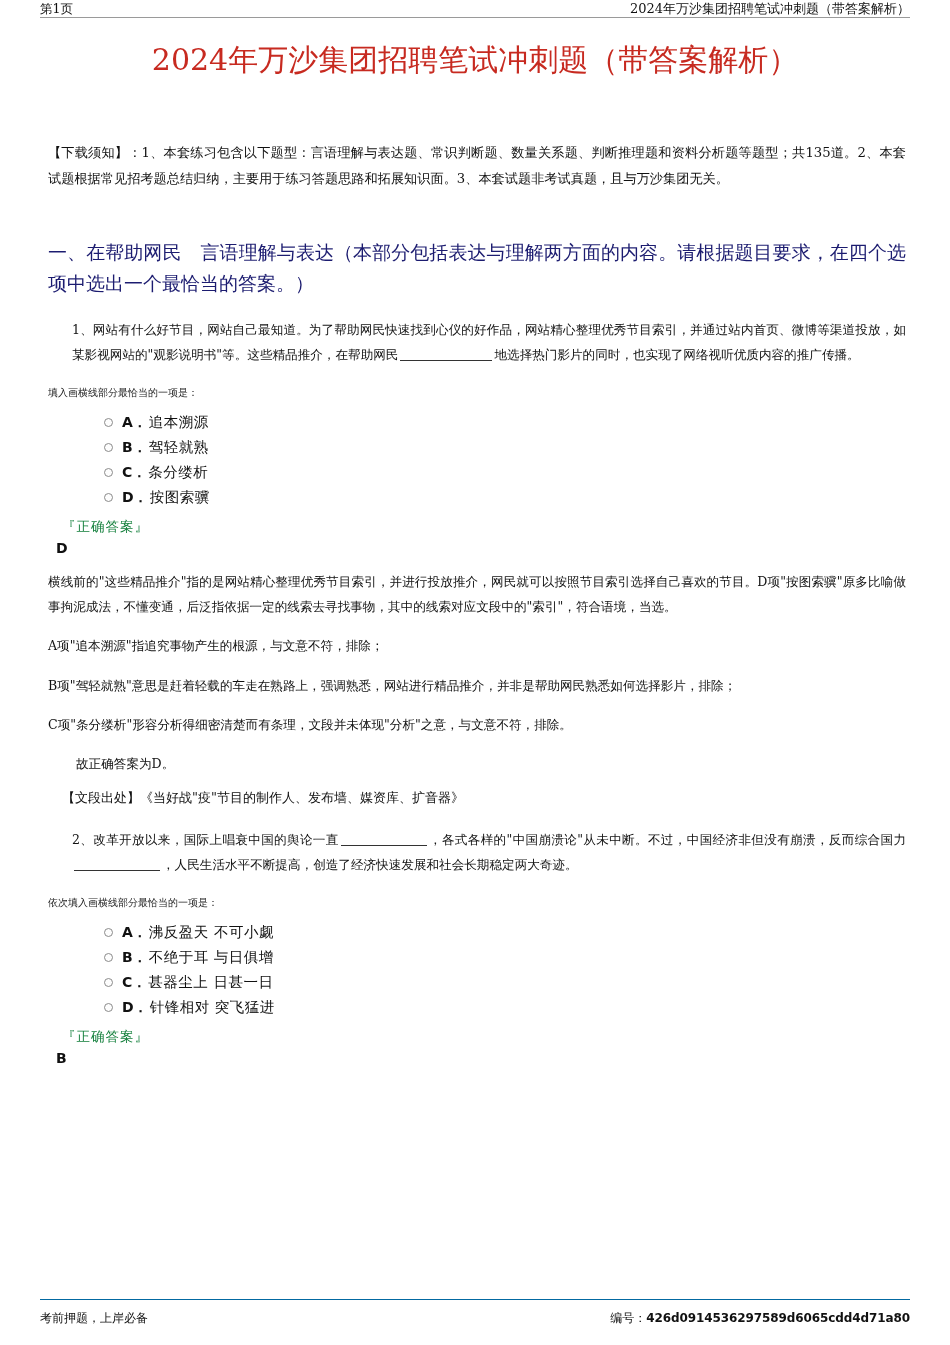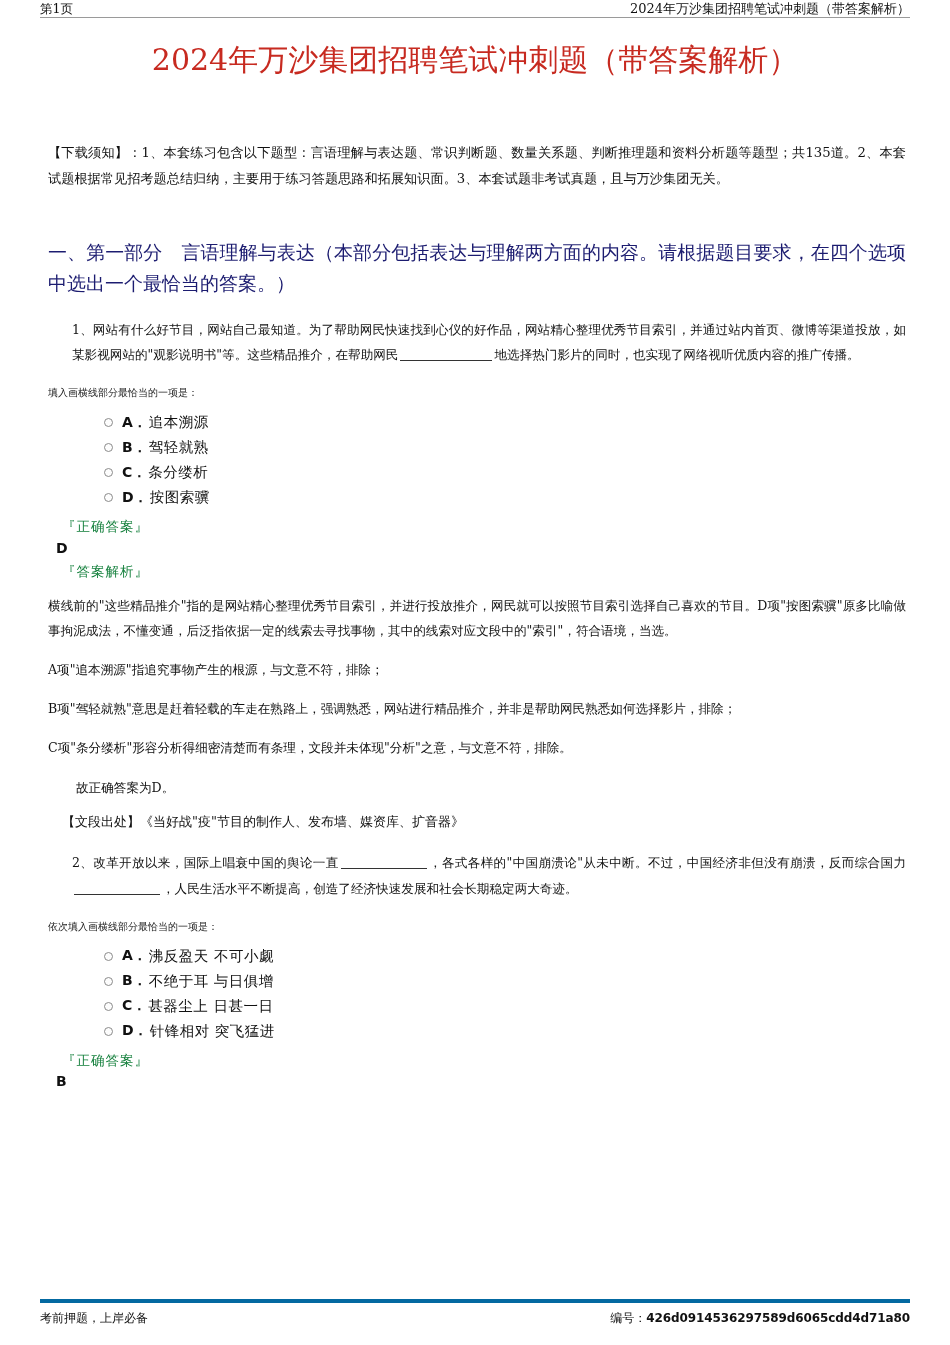--- a/index.html
+++ b/index.html
@@ -201,21 +201,21 @@
   
   .run-footer {
     position: absolute;
     bottom: 18px;
     left: 40px;
     right: 40px;
     height: 28px;
     display: flex;
     align-items: flex-end;
     justify-content: space-between;
-    border-top: 4px solid #0369a1;
+    border-top: 1px solid #0369a1;
     padding-top: 6px;
     box-sizing: border-box;
   }
   .footer-left {
     font-family: "DejaVu Serif", "Liberation Serif", serif;
     font-size: 12px;
     color: #111;
     white-space: nowrap;
   }
   .footer-right {
@@ -239,21 +239,21 @@
     <span class="hdr-left">第1页</span>
     <span class="hdr-right">2024年万沙集团招聘笔试冲刺题（带答案解析）</span>
   </div>
 
   <div class="doc-title">2024年万沙集团招聘笔试冲刺题（带答案解析）</div>
 
   <div class="content">
 
     <div class="notice">【下载须知】：1、本套练习包含以下题型：言语理解与表达题、常识判断题、数量关系题、判断推理题和资料分析题等题型；共135道。2、本套试题根据常见招考题总结归纳，主要用于练习答题思路和拓展知识面。3、本套试题非考试真题，且与万沙集团无关。</div>
 
-    <div class="section-heading">一、第一部分　言语理解与表达（本部分包括表达与理解两方面的内容。请根据题目要求，在四个选项中选出一个最恰当的答案。）</div>
+    <div class="section-heading">一、在帮助网民　言语理解与表达（本部分包括表达与理解两方面的内容。请根据题目要求，在四个选项中选出一个最恰当的答案。）</div>
 
     <div class="q-stem">
       <span>1、网站有什么好节目，网站自己最知道。为了帮助网民快速找到心仪的好作品，网站精心整理优秀节目索引，并通过站内首页、微博等渠道投放，如某影视网站的"观影说明书"等。这些精品推介，在帮助网民</span><span class="blank-line"></span><span>地选择热门影片的同时，也实现了网络视听优质内容的推广传播。</span>
     </div>
 
     <div class="q-prompt">填入画横线部分最恰当的一项是：</div>
 
     <div class="options">
       <div class="option-row">
         <span class="radio"></span>
@@ -272,21 +272,20 @@
       </div>
       <div class="option-row">
         <span class="radio"></span>
         <span class="opt-letter">D．</span>
         <span class="opt-text">按图索骥</span>
       </div>
     </div>
 
     <div class="ans-label">『正确答案』</div>
     <div class="ans-value">D</div>
-    <div class="ans-label">『答案解析』</div>
 
     <div class="explain-para" style="margin-top:10px;">横线前的"这些精品推介"指的是网站精心整理优秀节目索引，并进行投放推介，网民就可以按照节目索引选择自己喜欢的节目。D项"按图索骥"原多比喻做事拘泥成法，不懂变通，后泛指依据一定的线索去寻找事物，其中的线索对应文段中的"索引"，符合语境，当选。</div>
     <div class="explain-para">A项"追本溯源"指追究事物产生的根源，与文意不符，排除；</div>
     <div class="explain-para">B项"驾轻就熟"意思是赶着轻载的车走在熟路上，强调熟悉，网站进行精品推介，并非是帮助网民熟悉如何选择影片，排除；</div>
     <div class="explain-para">C项"条分缕析"形容分析得细密清楚而有条理，文段并未体现"分析"之意，与文意不符，排除。</div>
     <div class="explain-para tight" style="margin-left:28px;">故正确答案为D。</div>
     <div class="source-line">【文段出处】《当好战"疫"节目的制作人、发布墙、媒资库、扩音器》</div>
 
     <div class="q-stem">
       <span>2、改革开放以来，国际上唱衰中国的舆论一直</span><span class="blank-line-sm"></span><span>，各式各样的"中国崩溃论"从未中断。不过，中国经济非但没有崩溃，反而综合国力</span><span class="blank-line-sm"></span><span>，人民生活水平不断提高，创造了经济快速发展和社会长期稳定两大奇迹。</span>

